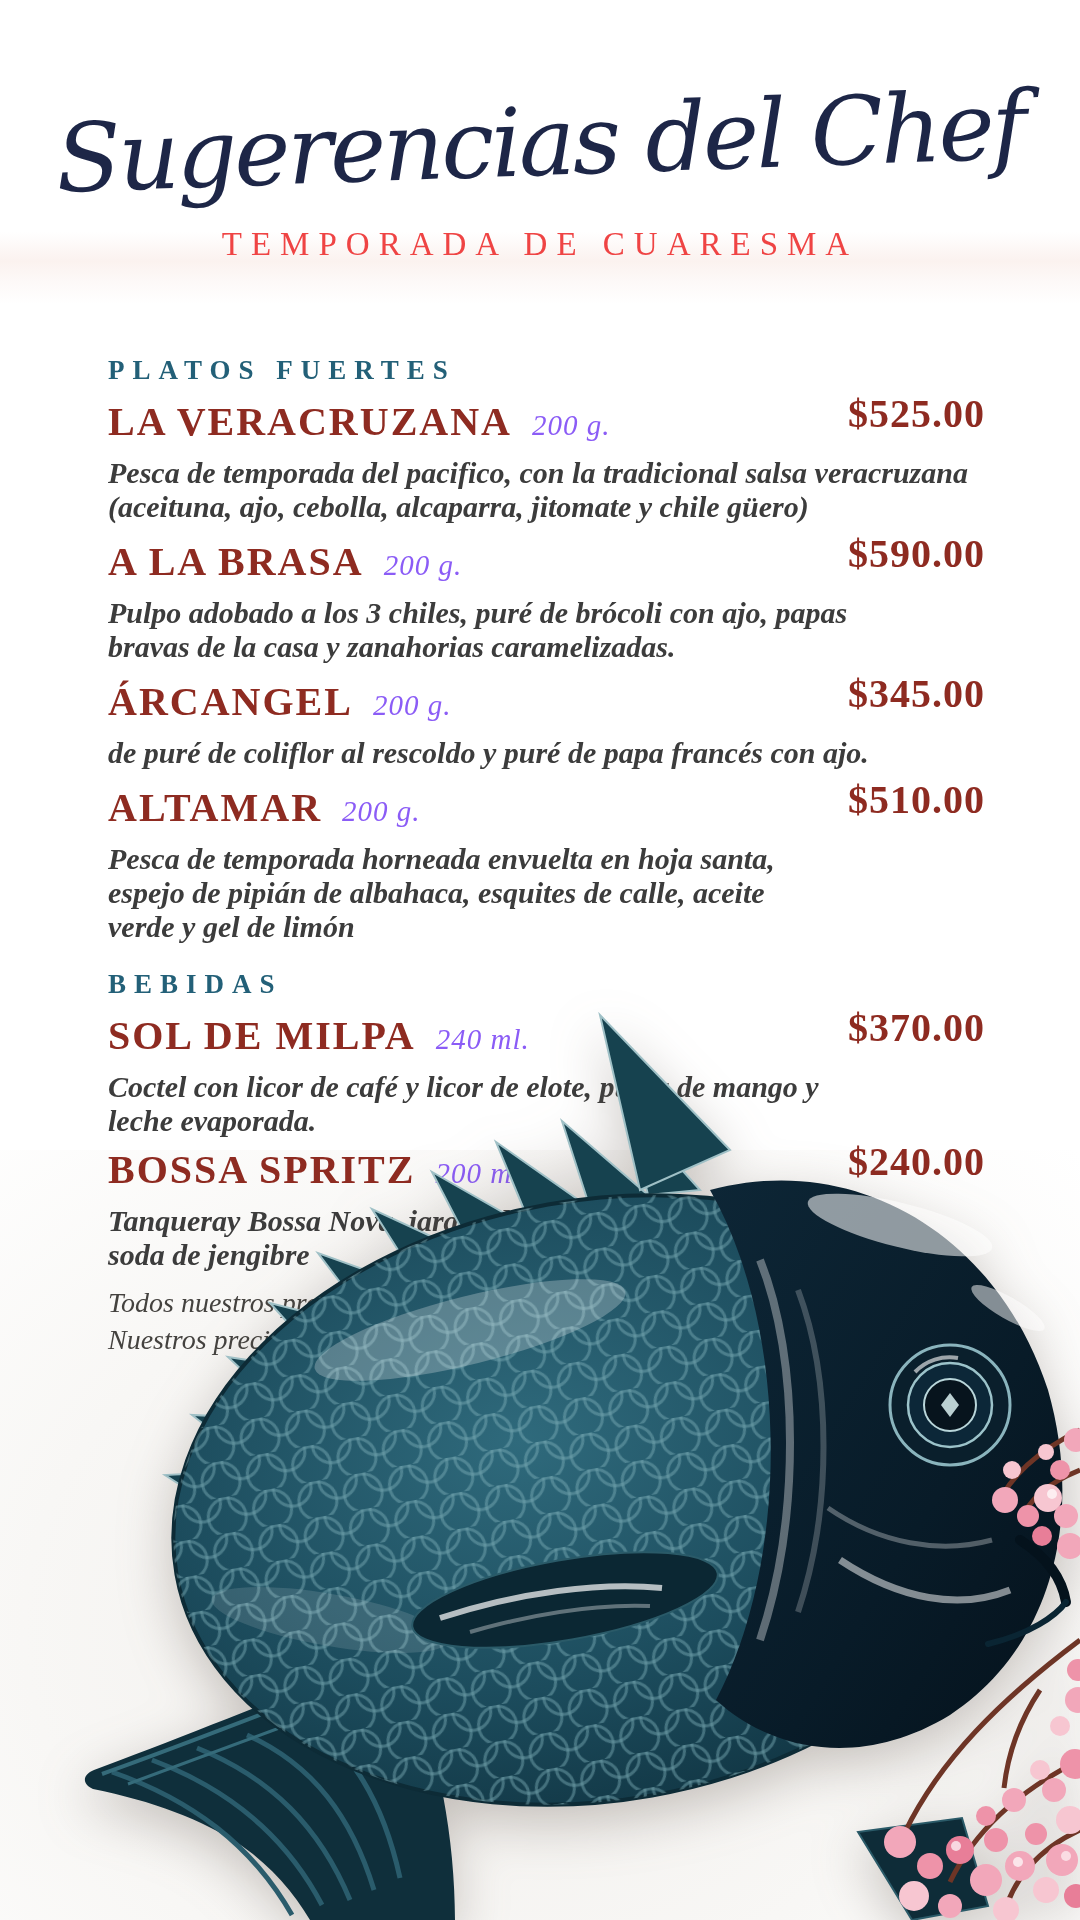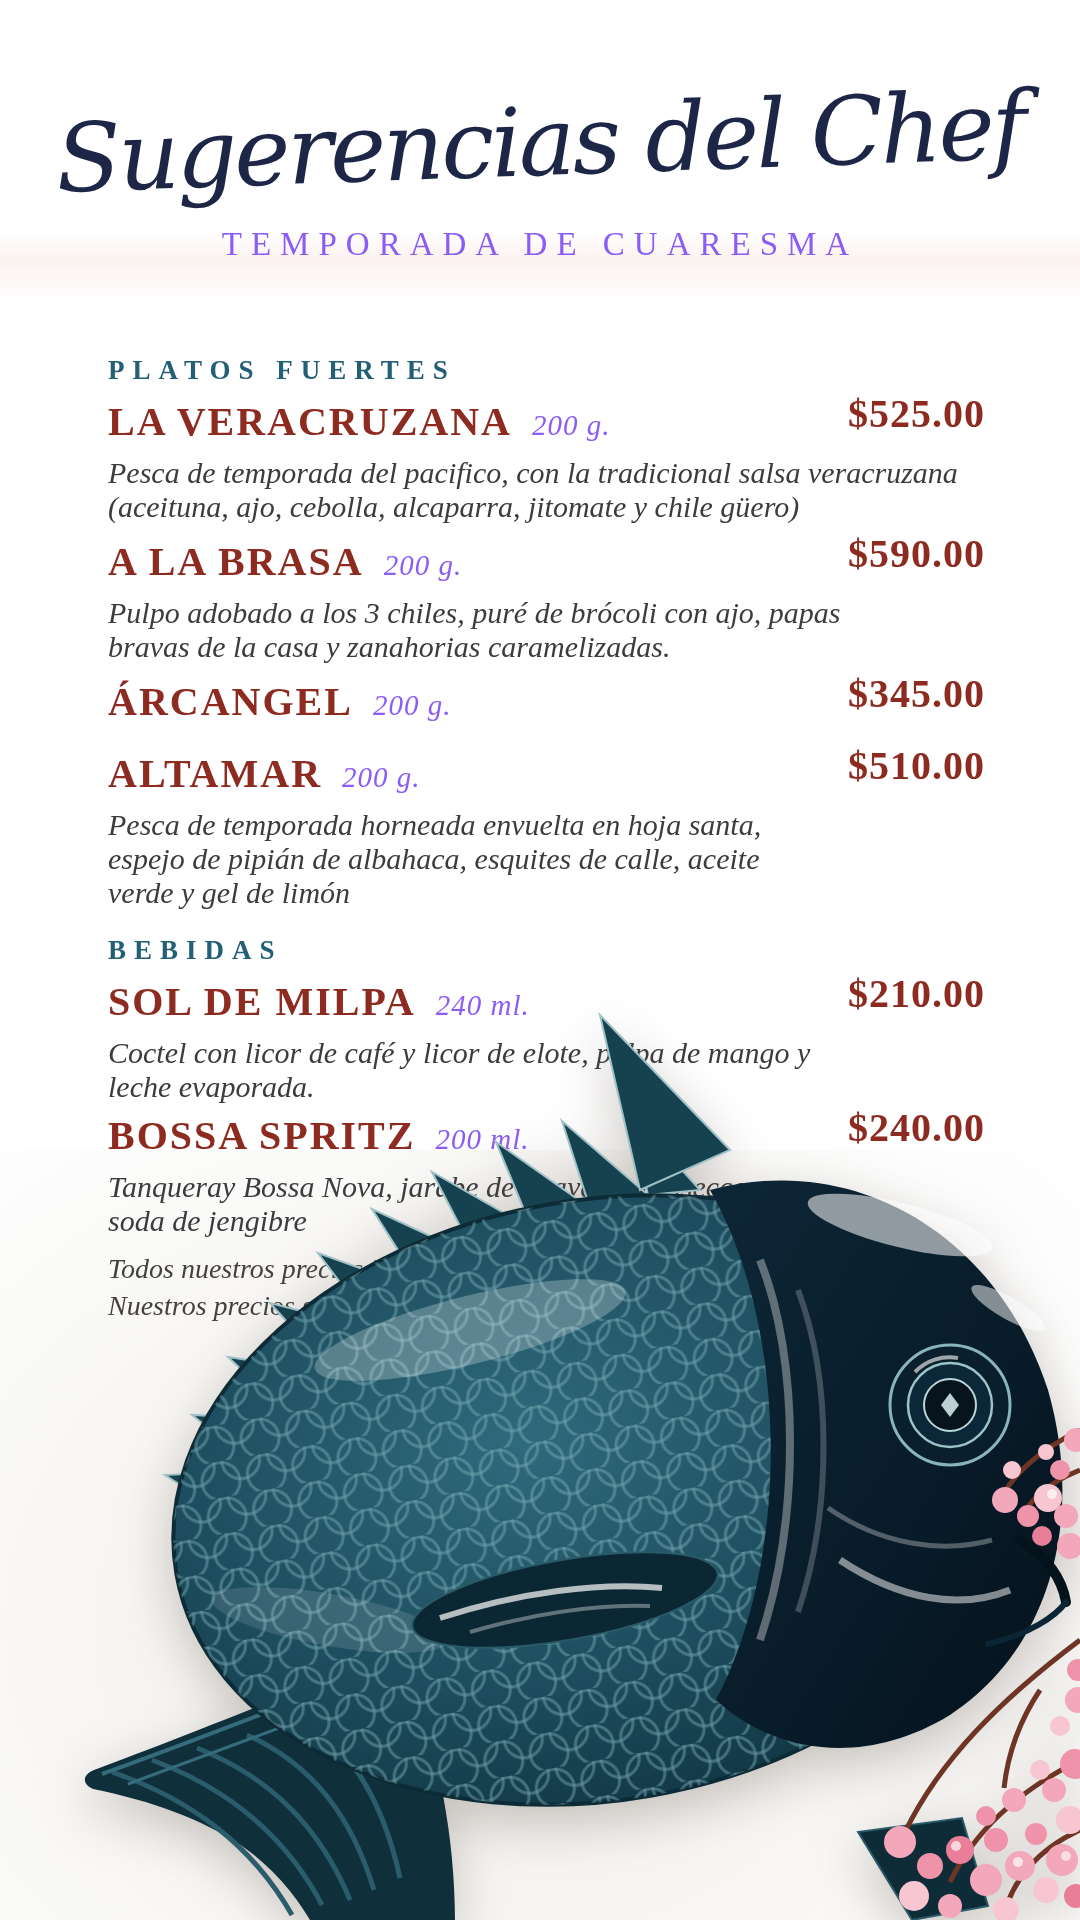--- a/index.html
+++ b/index.html
@@ -19,38 +19,38 @@
   }
   .header{position:absolute;top:0;left:0;width:100%;text-align:center;color:#1d2647;}
   .title{
     margin:64px 0 0 0;
     font-family:"DejaVu Serif",serif;font-style:italic;font-weight:400;
     font-size:95px;line-height:156px;letter-spacing:-3px;
     transform:rotate(-2deg);
   }
   .subtitle{
     margin-top:6px;font-size:33px;letter-spacing:9px;font-weight:400;
-    color:#8b5cf6;
+    color:#ef4444;
   }
   .menu{position:absolute;left:108px;top:346px;width:877px;}
   .section-label{
     font-size:27px;letter-spacing:8px;font-weight:700;color:#236078;
     line-height:32px;margin-bottom:10px;margin-top:8px;
   }
   .section-bebidas{margin-top:24px;}
   .item{position:relative;margin-bottom:12px;}
   .section-bebidas .item{margin-bottom:6px;}
   .name-row{line-height:52px;white-space:nowrap;}
   .item-name{font-size:40px;font-weight:700;letter-spacing:2px;color:#8e2b21;}
   .item-size{font-size:29px;font-style:italic;color:#8b5cf6;margin-left:16px;letter-spacing:1px;}
   .item-price{
     position:absolute;right:0;top:-6px;
     font-size:40px;font-weight:700;color:#8e2b21;letter-spacing:1px;
   }
-  .item-desc{font-size:30px;font-style:italic;color:#3c3c3c;line-height:34px;}
+  .item-desc{font-size:30px;font-style:italic;color:#3c3c3c;line-height:34px;font-weight:bold;}
   .notes{
     margin-top:12px;font-size:28px;font-style:italic;color:#44423f;line-height:37px;
   }
   .fish-art{position:absolute;left:0;top:1000px;width:1080px;height:920px;
     filter:drop-shadow(0 16px 26px rgba(96,86,76,.33));}
 </style>
 </head>
 <body>
 
 <div class="page">
@@ -92,20 +92,21 @@
           </div>
       </div>
 
       <div class="item">
         <div class="name-row">
           <span class="item-name">ÁRCANGEL</span>
           <span class="item-size">200 g.</span>
         </div>
         <span class="item-price">$345.00</span>
         <div class="item-desc">
+            <div>de puré de coliflor al rescoldo y puré de papa francés con ajo.</div>
           </div>
       </div>
 
       <div class="item">
         <div class="name-row">
           <span class="item-name">ALTAMAR</span>
           <span class="item-size">200 g.</span>
         </div>
         <span class="item-price">$510.00</span>
         <div class="item-desc">
@@ -117,21 +118,21 @@
     </div>
 
     <div class="section section-bebidas">
       <div class="section-label">BEBIDAS</div>
 
       <div class="item">
         <div class="name-row">
           <span class="item-name">SOL DE MILPA</span>
           <span class="item-size">240 ml.</span>
         </div>
-        <span class="item-price">$210.00</span>
+        <span class="item-price">$370.00</span>
         <div class="item-desc">
             <div>Coctel con licor de café y licor de elote, pulpa de mango y</div>
             <div>leche evaporada.</div>
           </div>
       </div>
 
       <div class="item">
         <div class="name-row">
           <span class="item-name">BOSSA SPRITZ</span>
           <span class="item-size">200 ml.</span>

